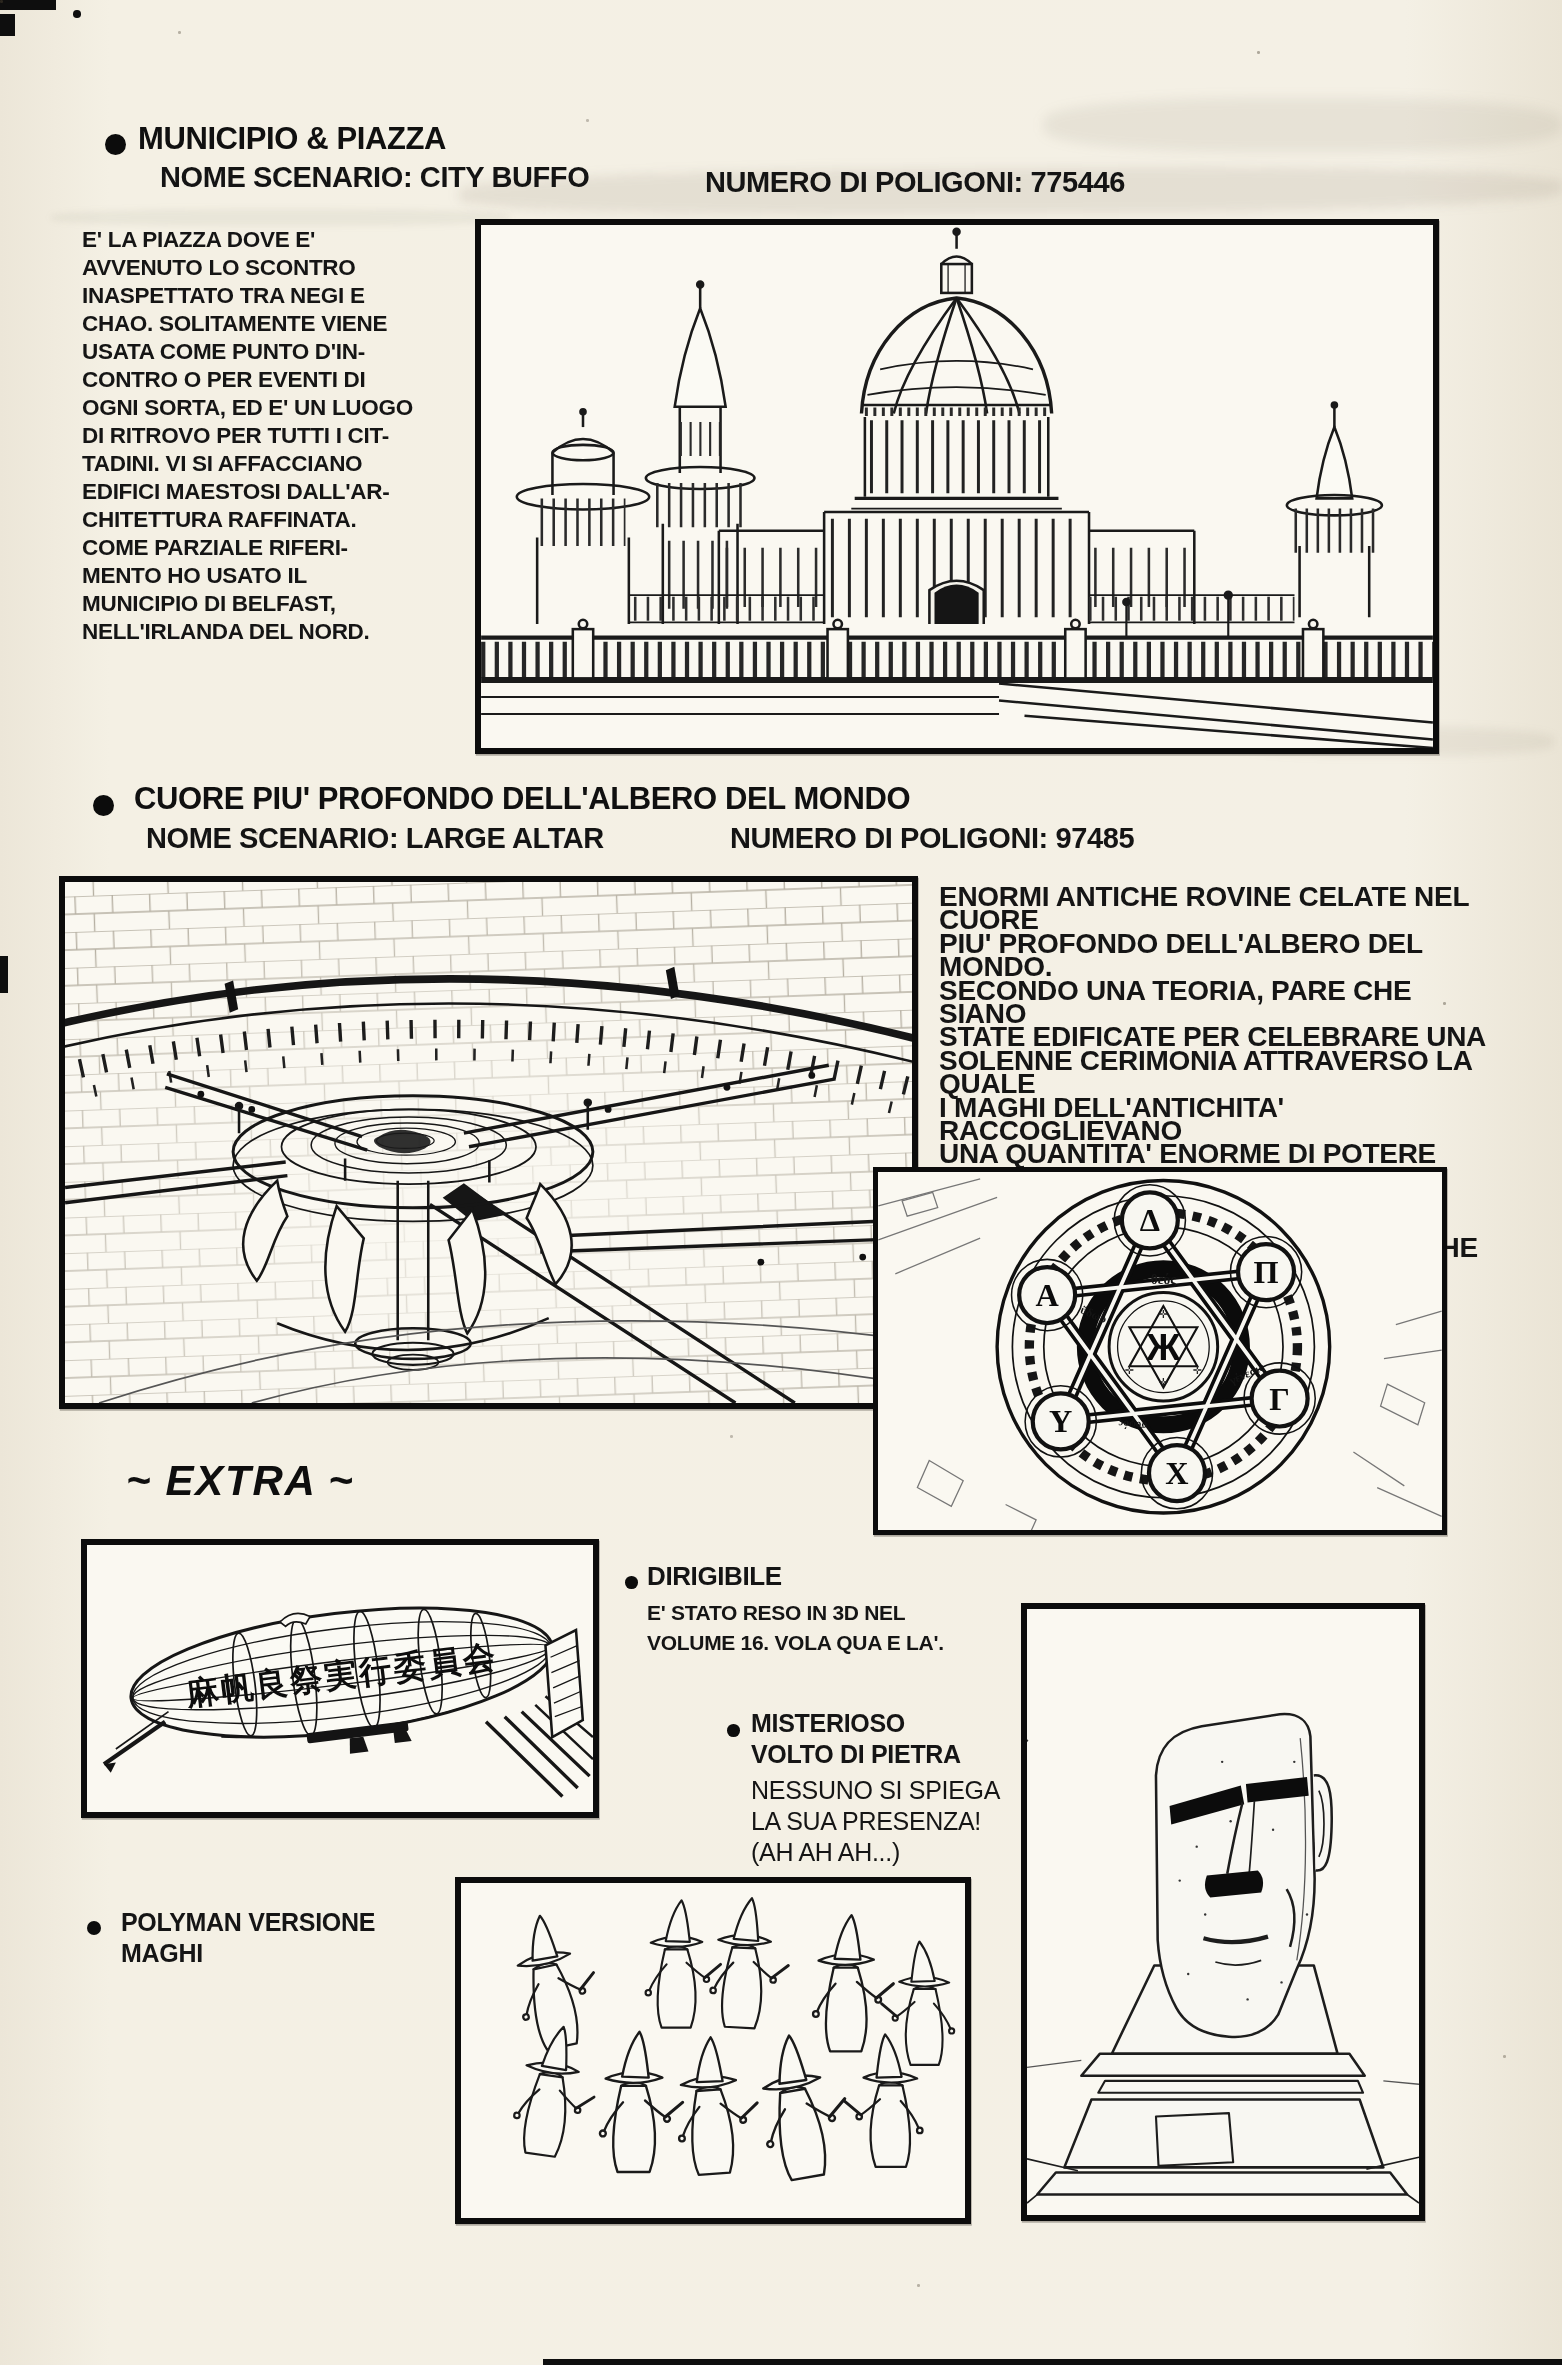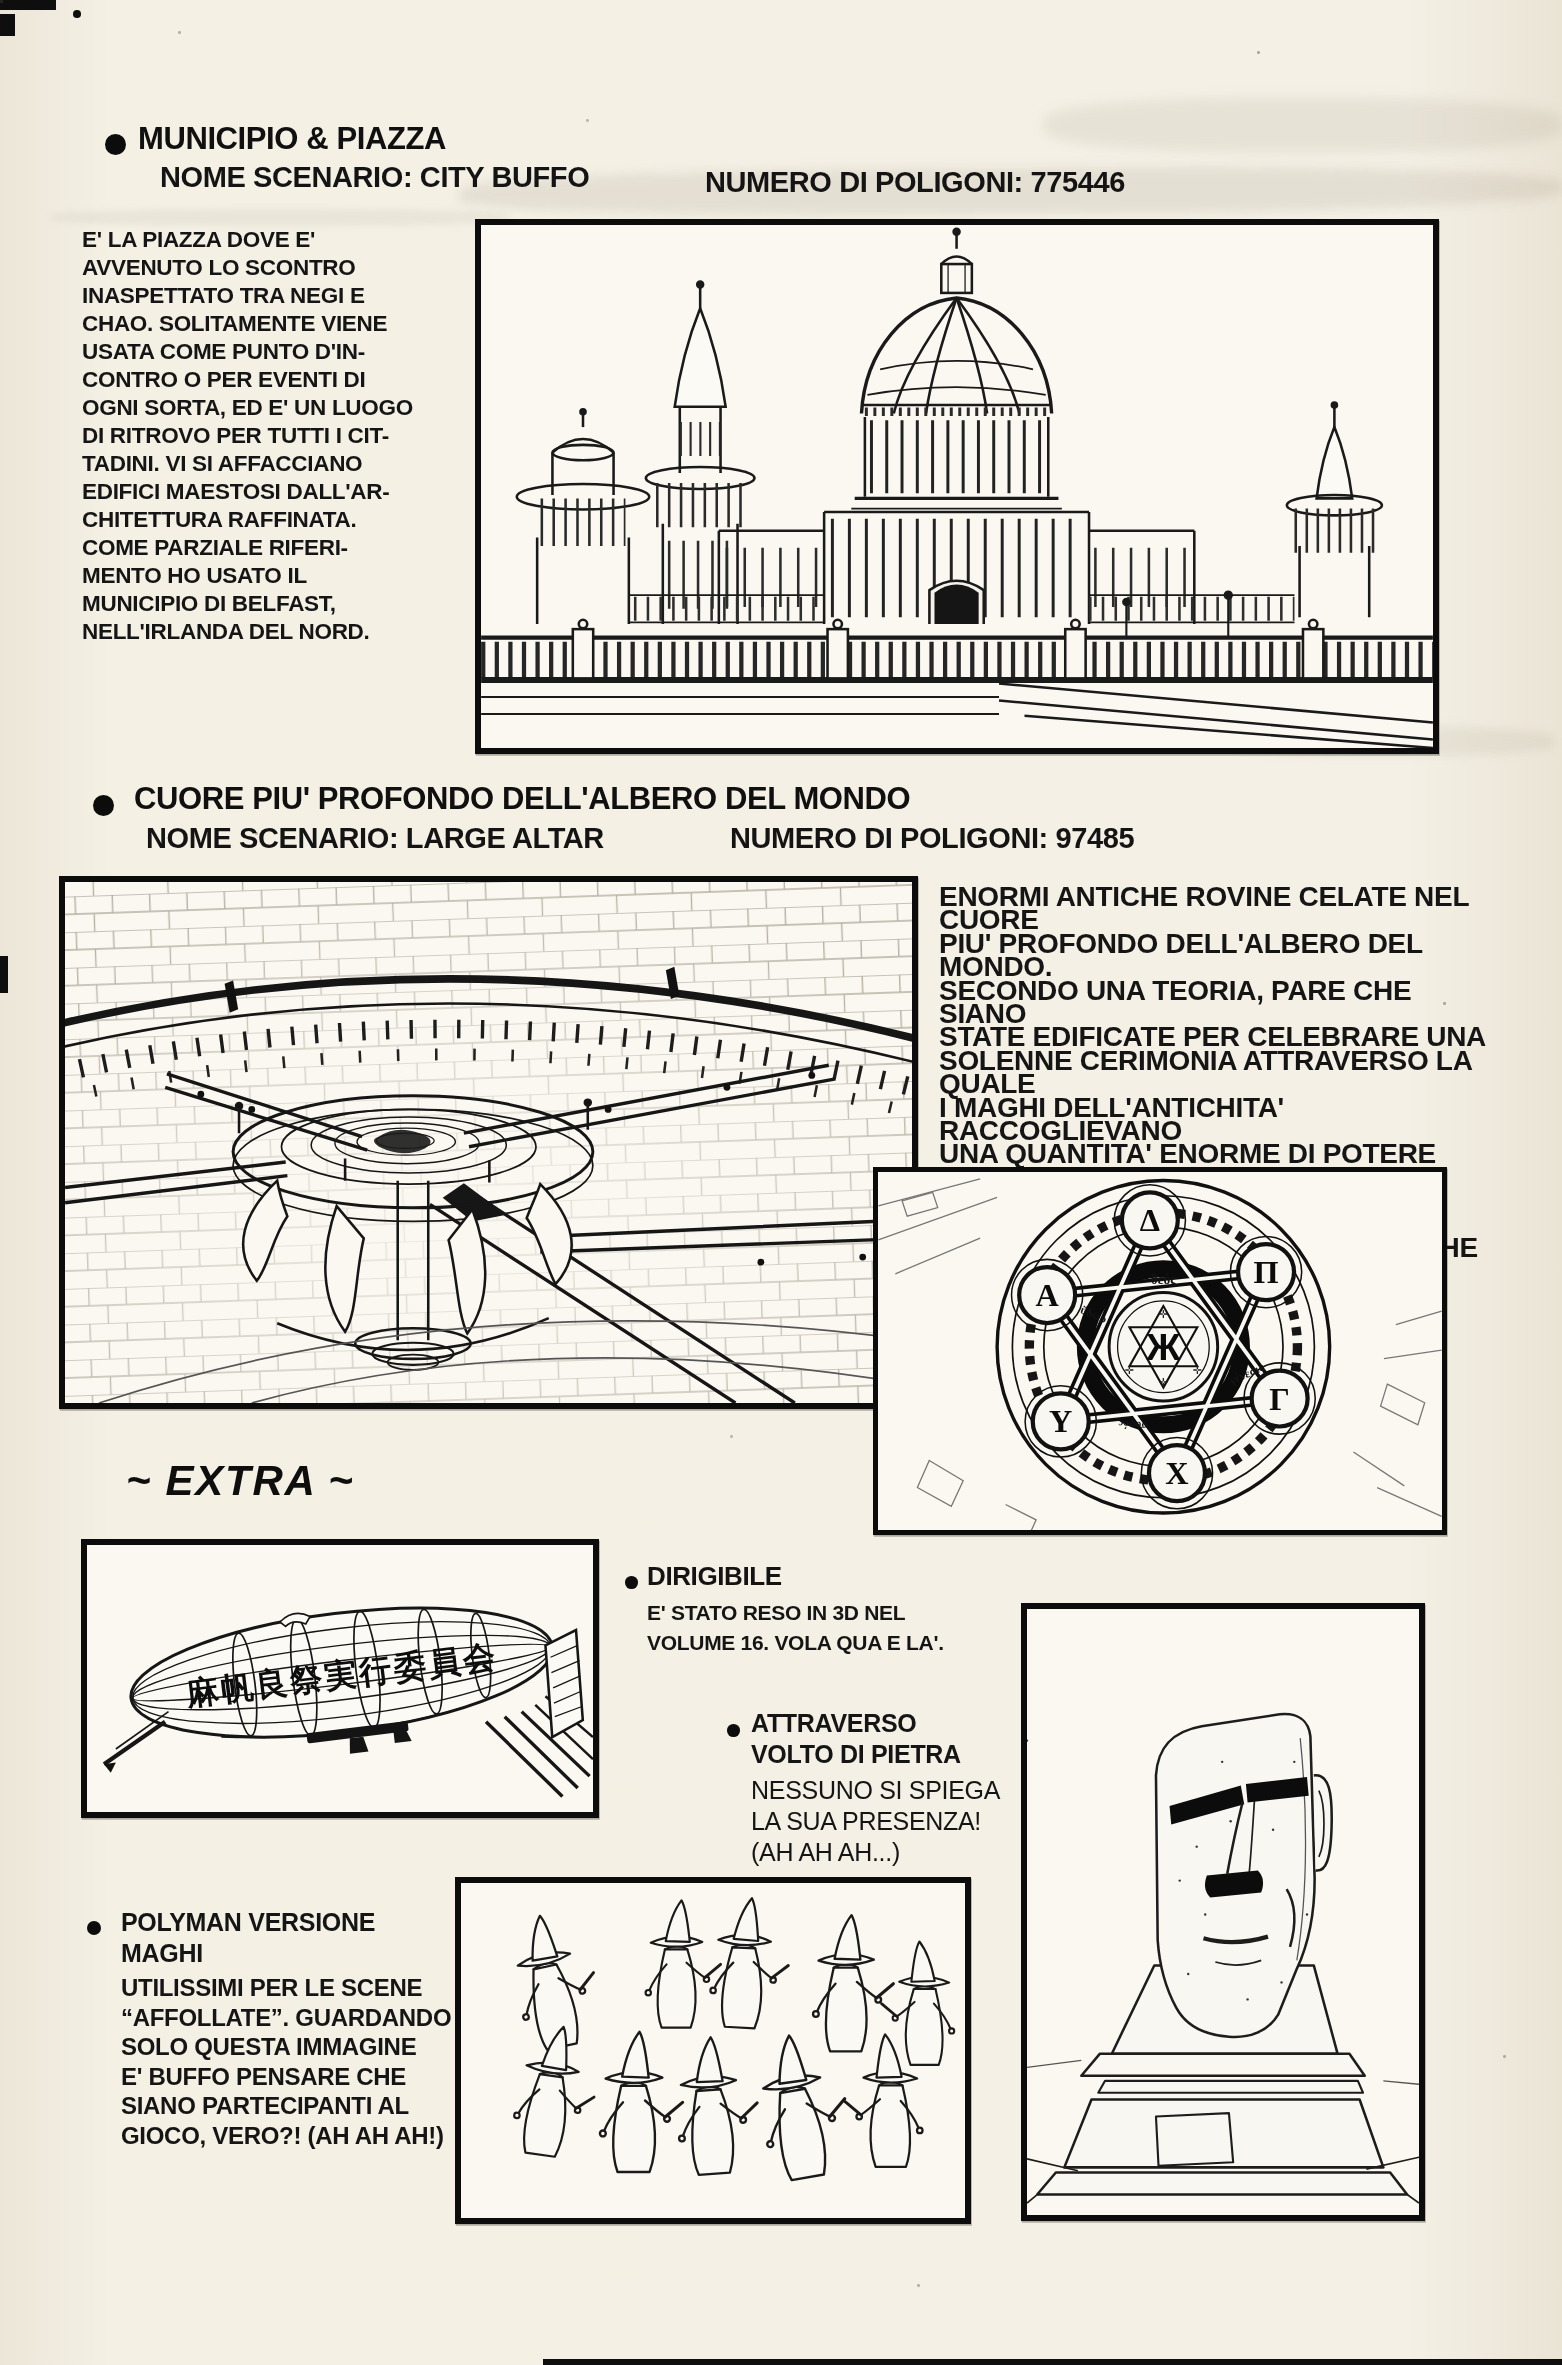--- a/index.html
+++ b/index.html
@@ -357,21 +357,21 @@
       </g>
     </svg>
   </div>
 
   <div class="bullet" style="left:625px;top:1576px;width:12.7px;height:12.7px;"></div>
   <div class="sec-sub" style="left:647px;top:1561px;font-size:26px;font-weight:800;">DIRIGIBILE</div>
   <div class="body-text" style="left:647px;top:1598px;width:425px;font-size:21px;line-height:30px;">E' STATO RESO IN 3D NEL
 VOLUME 16. VOLA QUA E LA'.</div>
 
   <div class="bullet" style="left:727px;top:1724px;width:12.7px;height:12.7px;"></div>
-  <div class="body-text" style="left:751px;top:1708px;width:238px;font-size:25px;line-height:31px;font-weight:800;">ATTRAVERSO
+  <div class="body-text" style="left:751px;top:1708px;width:238px;font-size:25px;line-height:31px;font-weight:800;">MISTERIOSO
 VOLTO DI PIETRA</div>
   <div class="body-text" style="left:751px;top:1775px;width:255px;font-size:25px;line-height:31px;font-weight:400;">NESSUNO SI SPIEGA
 LA SUA PRESENZA!
 (AH AH AH...)</div>
 
   <div class="frame" style="left:1021px;top:1603px;width:392px;height:606px;border-width:6.8px;">
     <svg width="392" height="606" viewBox="0 0 462 714">
       <g fill="#f8f7f2" stroke="#1d1d1d" stroke-width="3" stroke-linejoin="round">
 
         <path d="M150,420 L100,524 L366,524 L338,420 Z"></path>
@@ -414,26 +414,20 @@
           <path d="M0,648 L60,662 M400,660 L462,646 M12,690 L0,700 M448,690 L462,700" fill="none" stroke-width="2"></path>
           <path d="M0,540 L64,532 M462,560 L420,556" fill="none" stroke-width="1.5" stroke="#555"></path>
         </g>
       </g>
     </svg>
   </div>
 
   <div class="bullet" style="left:87px;top:1921px;width:14.4px;height:14.4px;"></div>
   <div class="body-text" style="left:121px;top:1907px;width:272px;font-size:25px;line-height:31px;font-weight:800;">POLYMAN VERSIONE
 MAGHI</div>
-  <div class="body-text" style="left:121px;top:1973px;width:340px;font-size:24px;line-height:29.5px;font-weight:600;">UTILISSIMI PER LE SCENE
-“AFFOLLATE”. GUARDANDO
-SOLO QUESTA IMMAGINE
-E' BUFFO PENSARE CHE
-SIANO PARTECIPANTI AL
-GIOCO, VERO?! (AH AH AH!)</div>
 
   <div class="frame" style="left:455px;top:1877px;width:504px;height:335px;">
     <svg width="504" height="335" viewBox="0 0 594 394">
       <defs>
         <g id="wz" fill="#faf9f3" stroke="#1a1a1a" stroke-width="2.6" stroke-linecap="round" stroke-linejoin="round">
           <path d="M-15,-92 C-23,-58 -28,-22 -19,2 L16,2 C26,-26 22,-60 12,-92 Z"></path>
           <path d="M-15,-92 Q0,-100 12,-92" fill="none"></path>
           <path d="M-13,-74 C-22,-64 -30,-52 -34,-42" fill="none"></path>
           <path d="M11,-76 C20,-68 27,-62 33,-58" fill="none"></path>
           <circle cx="-35" cy="-40" r="3.2"></circle>

